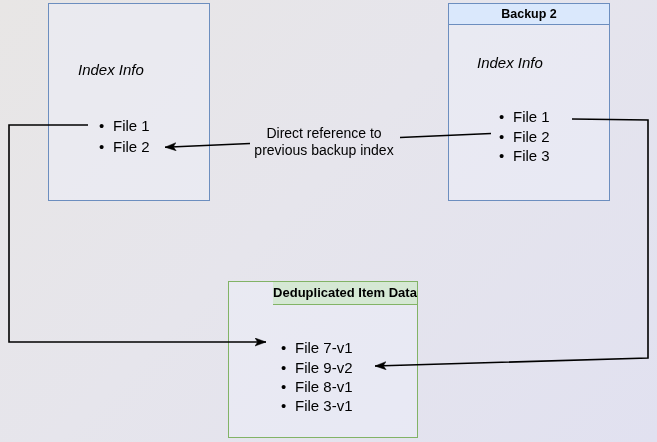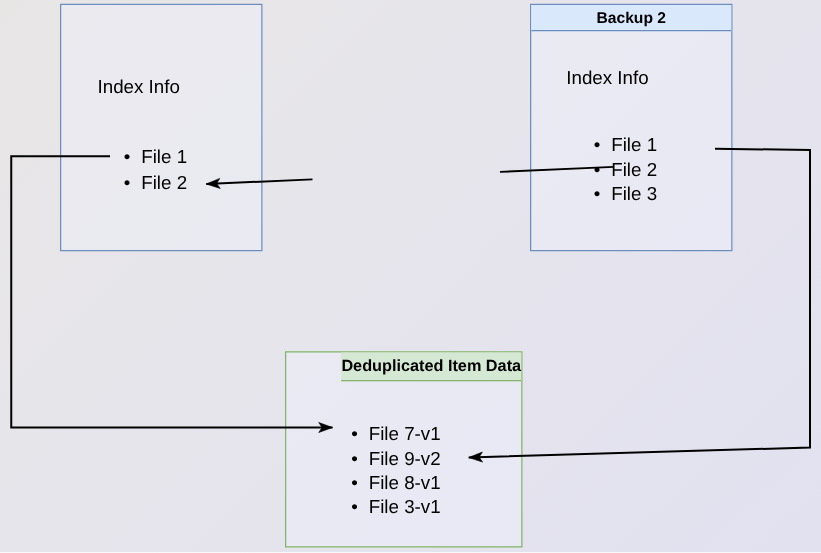--- a/index.html
+++ b/index.html
@@ -38,20 +38,21 @@
   }
   .green .box-header{
     height:23px;line-height:22px;font-size:13px;
     background:var(--green-fill,#d5e8d4);
     border-bottom:1.5px solid var(--green-border,#82b366);
   }
   .section-label{
     position:absolute;
     font-size:15px;
     white-space:nowrap;
+    font-style:italic;
   }
   .file-list{position:absolute;}
   .file-item{
     display:flex;align-items:center;
     font-size:15px;white-space:nowrap;
   }
   .b1 .file-item{height:21px;}
   .b2 .file-item{height:19.4px;}
   .dd .file-item{height:19.4px;}
   .dot{
@@ -92,21 +93,21 @@
         <span class="dot">•</span>
         <span>File 1</span>
       </div>
       <div class="file-item">
         <span class="dot">•</span>
         <span>File 2</span>
       </div>
     </div>
   </div>
 
-  <div class="box blue b2" style="left:424px;top:3px;width:162px;height:198px;">
+  <div class="box blue b2" style="left:448px;top:3px;width:162px;height:198px;">
     <div class="box-header">Backup 2</div>
     <div class="section-label" style="left:28px;top:50px;">Index Info</div>
     <div class="file-list" style="left:50px;top:103px;">
       <div class="file-item">
         <span class="dot">•</span>
         <span>File 1</span>
       </div>
       <div class="file-item">
         <span class="dot">•</span>
         <span>File 2</span>
@@ -133,14 +134,15 @@
         <span class="dot">•</span>
         <span>File 8-v1</span>
       </div>
       <div class="file-item">
         <span class="dot">•</span>
         <span>File 3-v1</span>
       </div>
     </div>
   </div>
 
+  <div class="annotation">Direct reference to previous backup index</div>
 
 </div>
 
 </body></html>

